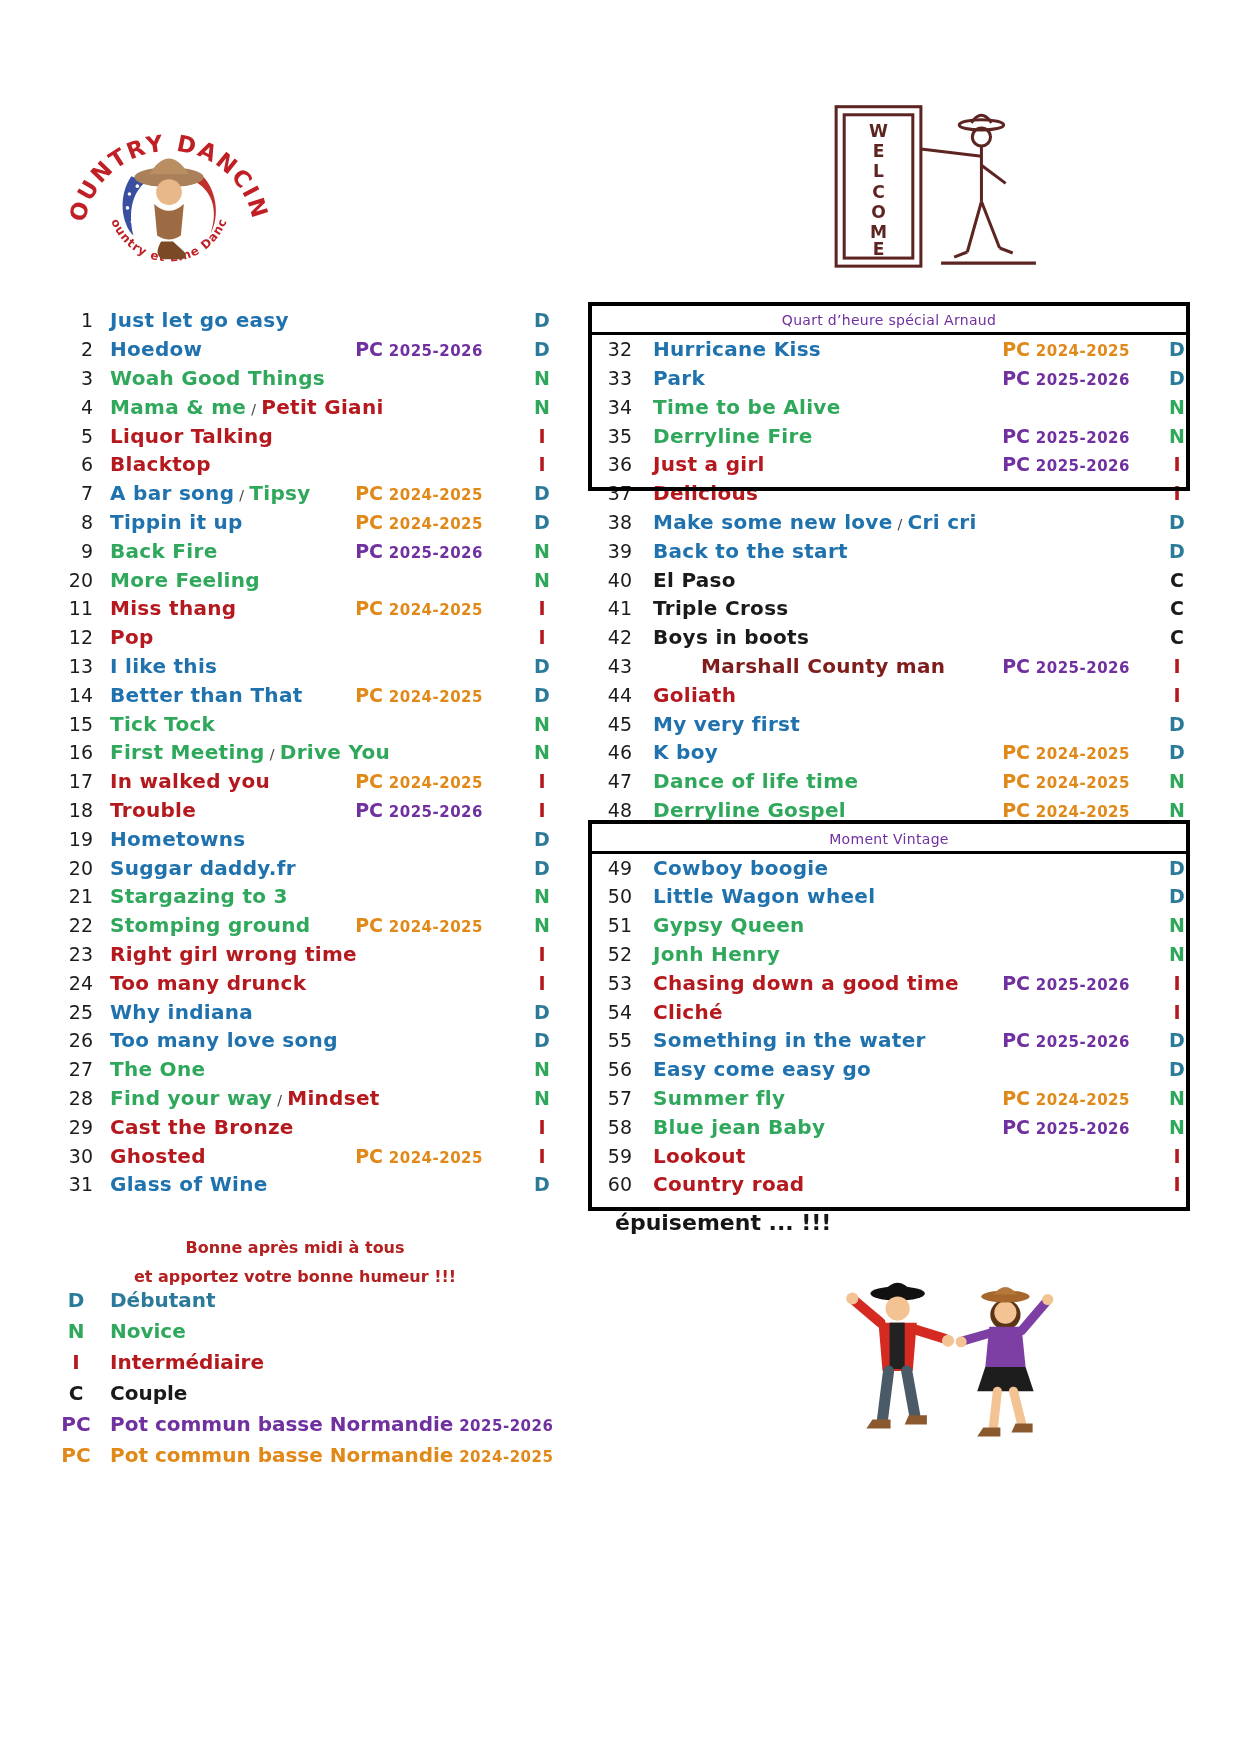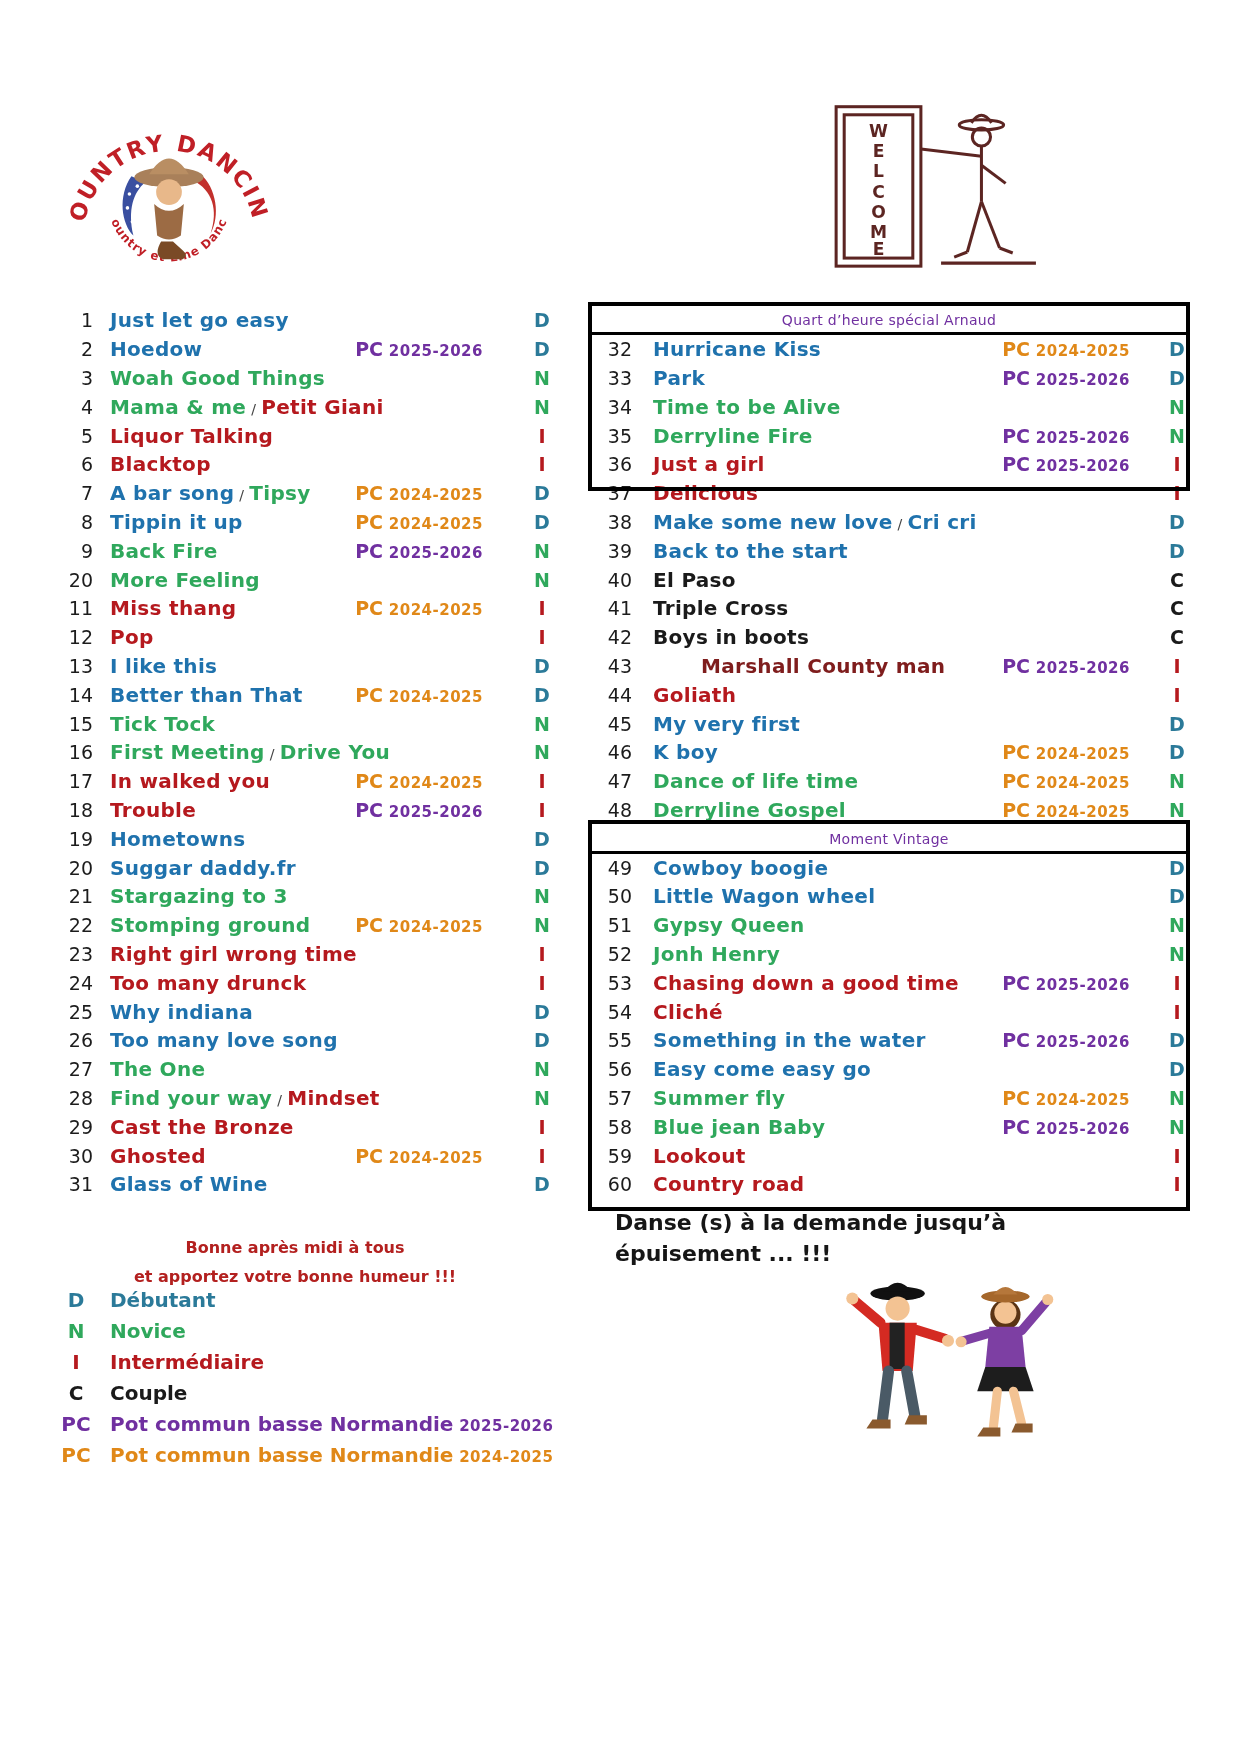--- a/index.html
+++ b/index.html
@@ -482,21 +482,20 @@
           <span class="level" style="color: rgb(181, 25, 30);">I</span>
         </div>
         <div class="row">
           <span class="num">60</span>
           <span class="title"><span class="part" style="color: rgb(181, 25, 30);">Country road</span></span>
           <span class="pc"></span>
           <span class="level" style="color: rgb(181, 25, 30);">I</span>
         </div>
       </div>
     <div class="danse-note">
-      <div>Danse (s) à la demande jusqu’à</div>
       <div>épuisement ... !!!</div>
     </div>
   </div>
 
   <div class="bonne-note" style="color: rgb(179, 32, 31);">
     <div>Bonne après midi à tous</div>
     <div>et apportez votre bonne humeur !!!</div>
   </div>
 
   <div class="legend" id="legend">

